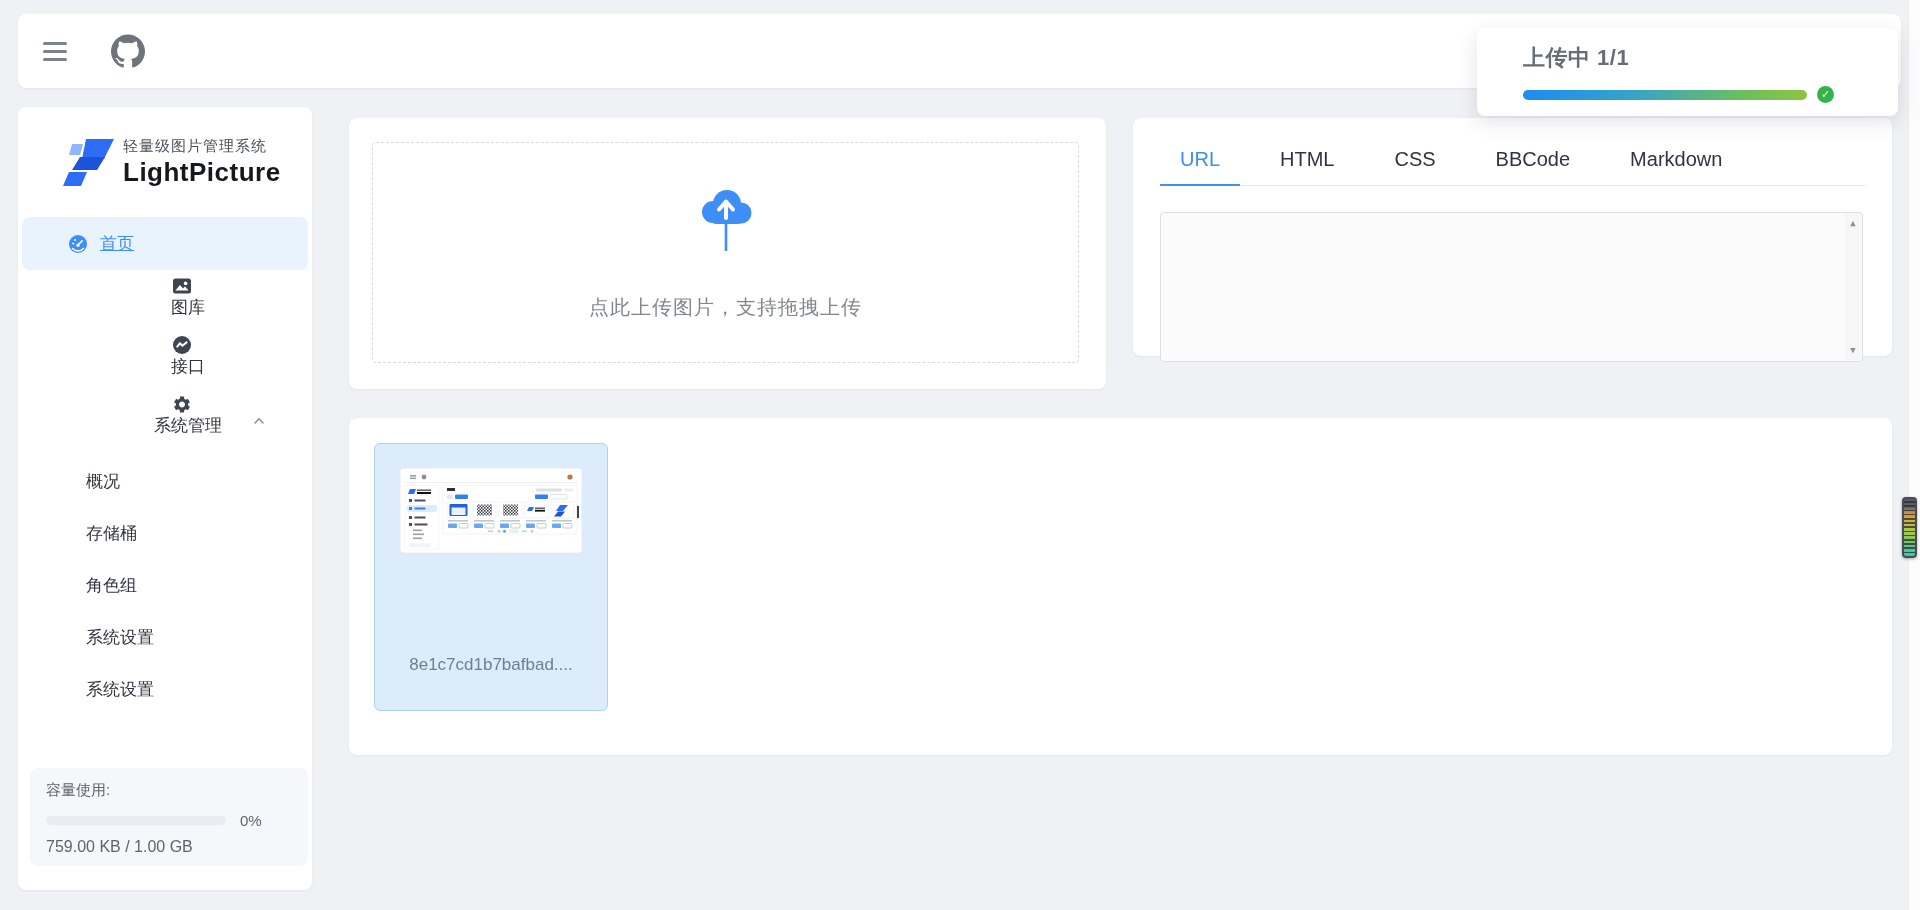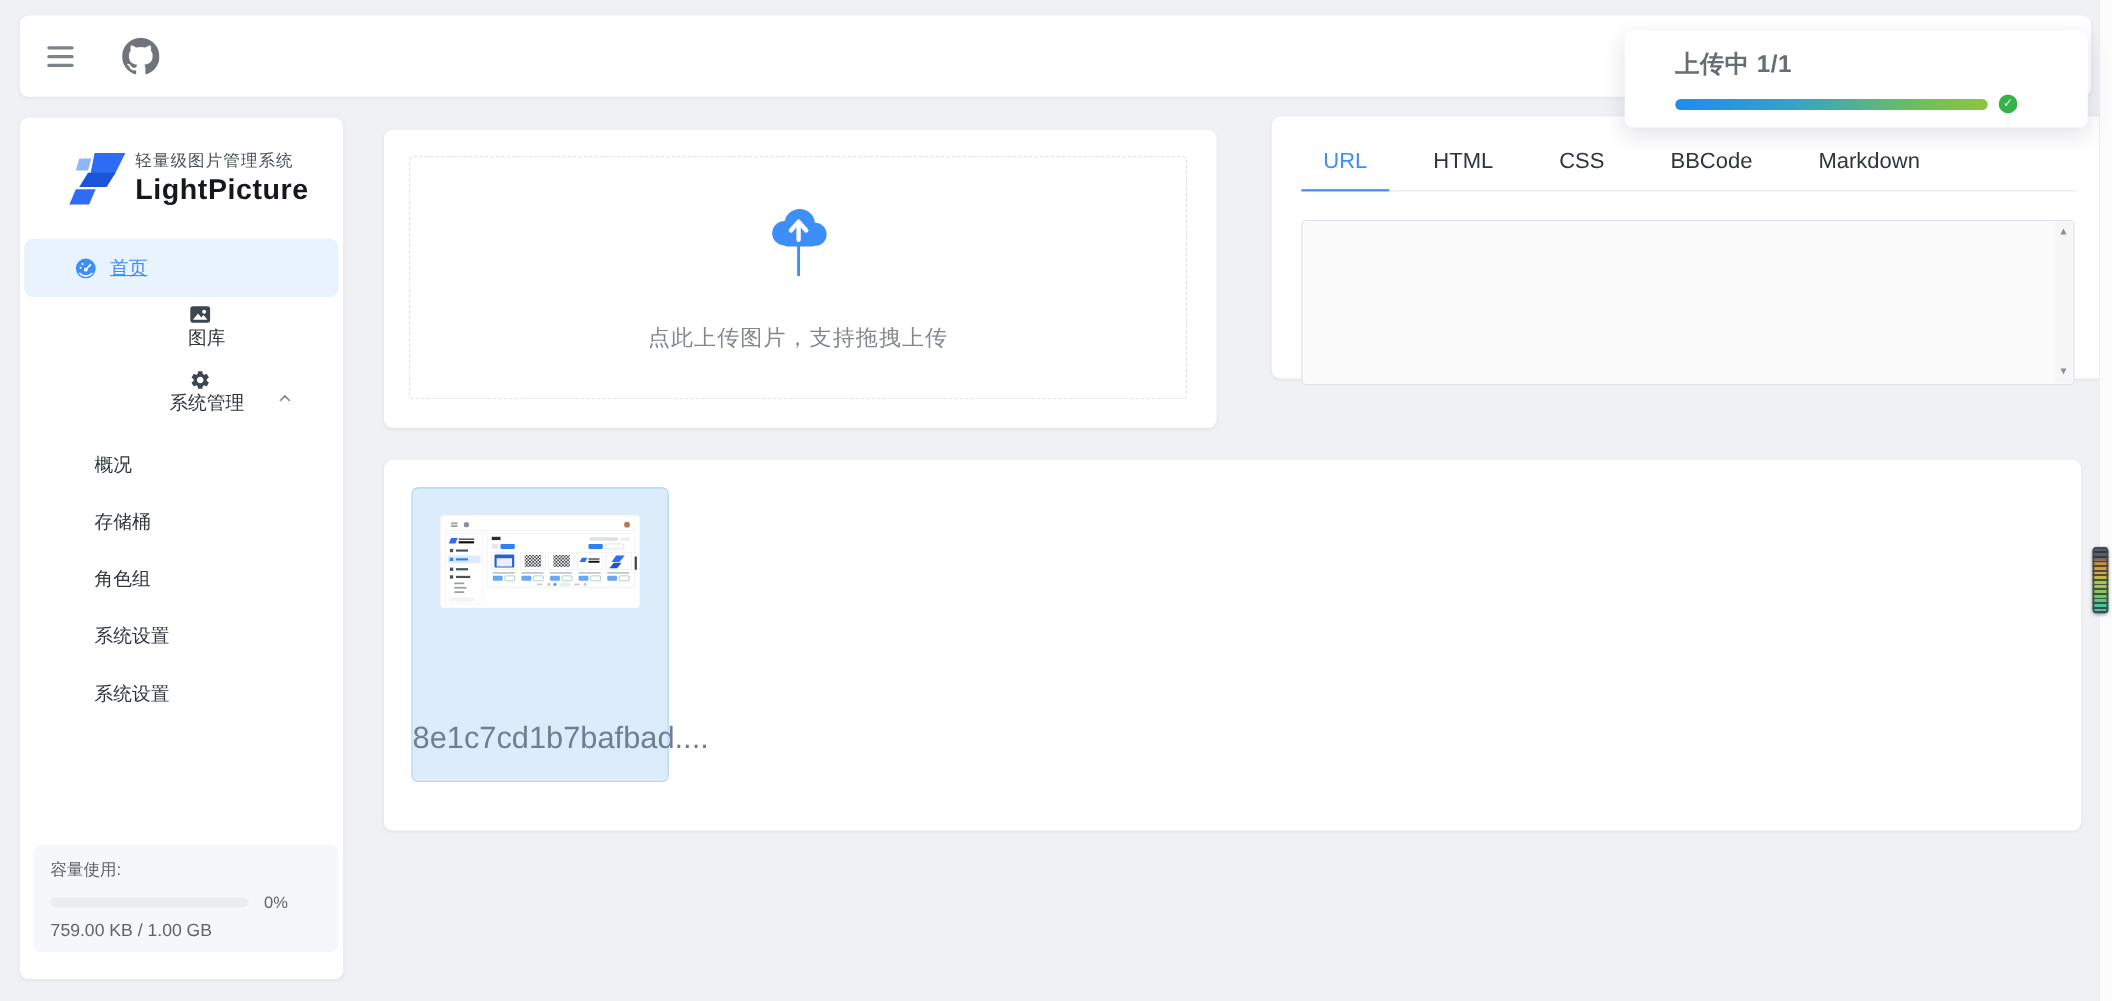--- a/index.html
+++ b/index.html
@@ -50,36 +50,36 @@
   .cap-pct { margin-left:14px; font-size:15px; color:#5f646c; }
   .cap-usage { margin-top:9px; font-size:16px; color:#5f646c; }
 
   
   .upload-card { left:349px; top:118px; width:757px; height:271px; }
   .dropzone { position:absolute; left:23px; top:24px; width:707px; height:221px; border:1px dashed #d7dbe0; border-radius:4px;
               display:flex; flex-direction:column; align-items:center; justify-content:center; cursor:pointer;gap:36px; }
   .drop-hint { font-size:20px; color:#82878f; margin-top:2px; letter-spacing:1px; }
 
   
-  .share-panel { left:1133px; top:106px; width:759px; height:238px;margin-left:23px; }
+  .share-panel { left:1133px; top:118px; width:759px; height:238px; }
   .tabs { display:flex; gap:20px; margin:30px 27px 0 27px; border-bottom:1px solid #e4e7ed; }
   .tab { padding:0 20px 13px 20px; font-size:20px; color:#2f3440; cursor:pointer; border-bottom:2px solid transparent; margin-bottom:-1px; }
   .tab.active { color:#3e8ef7; border-bottom-color:#3e8ef7; }
   .codebox { position:absolute; left:27px; top:94px; width:703px; height:150px; border:1px solid #dcdfe6; border-radius:4px;
              background:#fbfbfb; padding:13px 34px 13px 17px; font-family:"DejaVu Sans Mono","Liberation Mono",monospace;
              font-size:16px; color:#5b6269; line-height:1.4; cursor:text; }
   .codebox .vscroll { position:absolute; top:1px; right:1px; bottom:1px; width:16px; background:#f6f6f6; border-radius:0 3px 3px 0;
                       display:flex; flex-direction:column; justify-content:space-between; align-items:center; font-size:9px; color:#8a8f96; padding:3px 0; }
 
   
   .gallery-card { left:349px; top:418px; width:1543px; height:337px; }
   .thumb-card { position:absolute; left:25px; top:25px; width:234px; height:268px; background:#dcecfa; border:1px solid #abd2f1;
                 border-radius:6px; cursor:pointer; }
   .thumb-img { position:absolute; left:25px; top:24px; width:182px; height:85px; }
-  .thumb-name { position:absolute; left:0; right:0; top:211px; text-align:center; font-size:28px; color:#6e7f94; }
+  .thumb-name { position:absolute; left:0; right:0; top:211px; text-align:center; font-size:17px; color:#6e7f94; }
 
   
   .scroll-track { position:absolute; right:0; top:0; width:12px; height:910px; background:#fcfcfd; border-left:1px solid #ededf0; }
   .stripe-widget { position:absolute; right:3px; top:497px; width:15px; height:61px; border-radius:4px;
       background:
         repeating-linear-gradient(180deg, rgba(40,44,52,.75) 0 1.6px, rgba(255,255,255,0) 1.6px 4.2px),
         linear-gradient(180deg,#565c64 0%,#5a6067 16%,#d0913f 26%,#ccb243 40%,#a6c84c 56%,#77c463 73%,#45c79d 89%,#3cc9ab 100%);
       box-shadow:0 1px 3px rgba(0,0,0,.35), inset 0 0 0 2px #474c54; }
 </style>
 </head>
@@ -136,20 +136,29 @@
     </div>
     <div class="menu-item">
       <span class="mi-icon">
         <svg viewBox="0 0 20 20" width="20" height="20">
             <rect x="1" y="2.5" width="18" height="15" rx="2.5" fill="#3d4551"></rect>
             <circle cx="13.6" cy="7.4" r="1.8" fill="#fff"></circle>
             <path d="M3.4 14.6 L8 9 L11 12.6 L13 10.4 L16.6 14.6 Z" fill="#fff"></path>
           </svg>
       </span>
       <span>图库</span>
+    </div>
+    <div class="menu-item">
+      <span class="mi-icon">
+        <svg viewBox="0 0 20 20" width="20" height="20">
+            <circle cx="10" cy="10" r="9" fill="#3d4551"></circle>
+            <polyline points="5.3,11.6 8,8.2 10.4,10.8 14.6,7.4" stroke="#fff" stroke-width="2" fill="none" stroke-linecap="round" stroke-linejoin="round"></polyline>
+          </svg>
+      </span>
+      <span>接口</span>
     </div>
     <div class="menu-item">
       <span class="mi-icon">
         <svg viewBox="0 0 24 24" width="21" height="21" fill="#3d4551">
             <path d="M19.14,12.94c0.04-0.3,0.06-0.61,0.06-0.94c0-0.32-0.02-0.64-0.07-0.94l2.03-1.58c0.18-0.14,0.23-0.41,0.12-0.61 l-1.92-3.32c-0.12-0.22-0.37-0.29-0.59-0.22l-2.39,0.96c-0.5-0.38-1.03-0.7-1.62-0.94L14.4,2.81c-0.04-0.24-0.24-0.41-0.48-0.41 h-3.84c-0.24,0-0.43,0.17-0.47,0.41L9.25,5.35C8.66,5.59,8.12,5.92,7.63,6.29L5.24,5.33c-0.22-0.08-0.47,0-0.59,0.22L2.74,8.87 C2.62,9.08,2.66,9.34,2.86,9.48l2.03,1.58C4.84,11.36,4.8,11.69,4.8,12s0.02,0.64,0.07,0.94l-2.03,1.58 c-0.18,0.14-0.23,0.41-0.12,0.61l1.92,3.32c0.12,0.22,0.37,0.29,0.59,0.22l2.39-0.96c0.5,0.38,1.03,0.7,1.62,0.94l0.36,2.54 c0.05,0.24,0.24,0.41,0.48,0.41h3.84c0.24,0,0.44-0.17,0.47-0.41l0.36-2.54c0.59-0.24,1.13-0.56,1.62-0.94l2.39,0.96 c0.22,0.08,0.47,0,0.59-0.22l1.92-3.32c0.12-0.22,0.07-0.47-0.12-0.61L19.14,12.94z M12,15.6c-1.98,0-3.6-1.62-3.6-3.6 s1.62-3.6,3.6-3.6s3.6,1.62,3.6,3.6S13.98,15.6,12,15.6z"></path>
           </svg>
       </span>
       <span>系统管理</span>
       <span class="chev">
         <svg width="14" height="14" viewBox="0 0 14 14">

